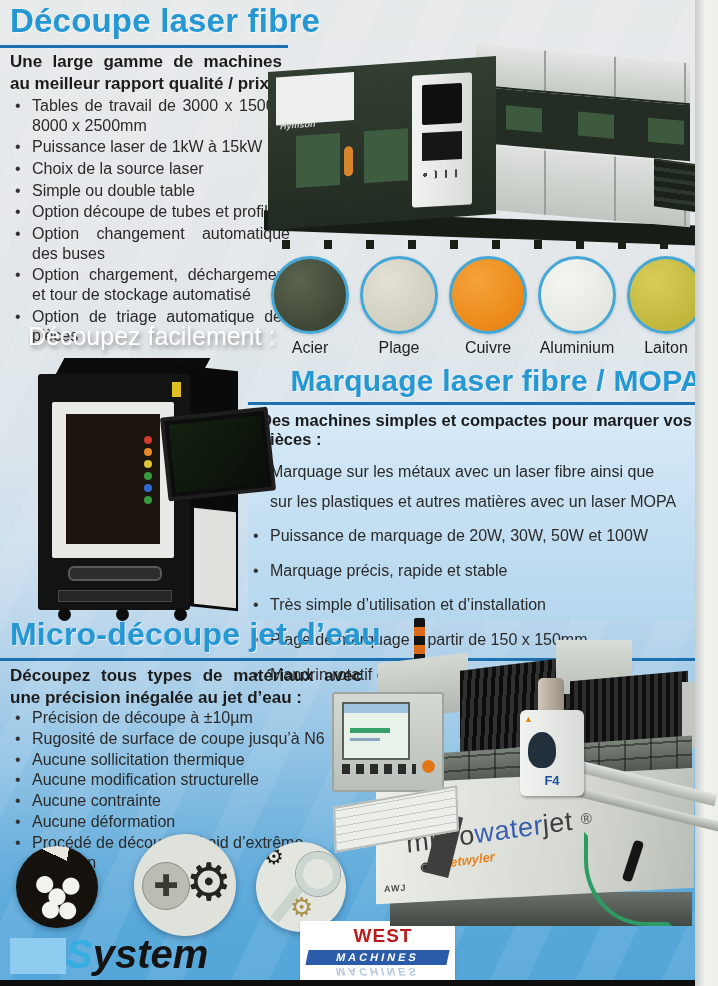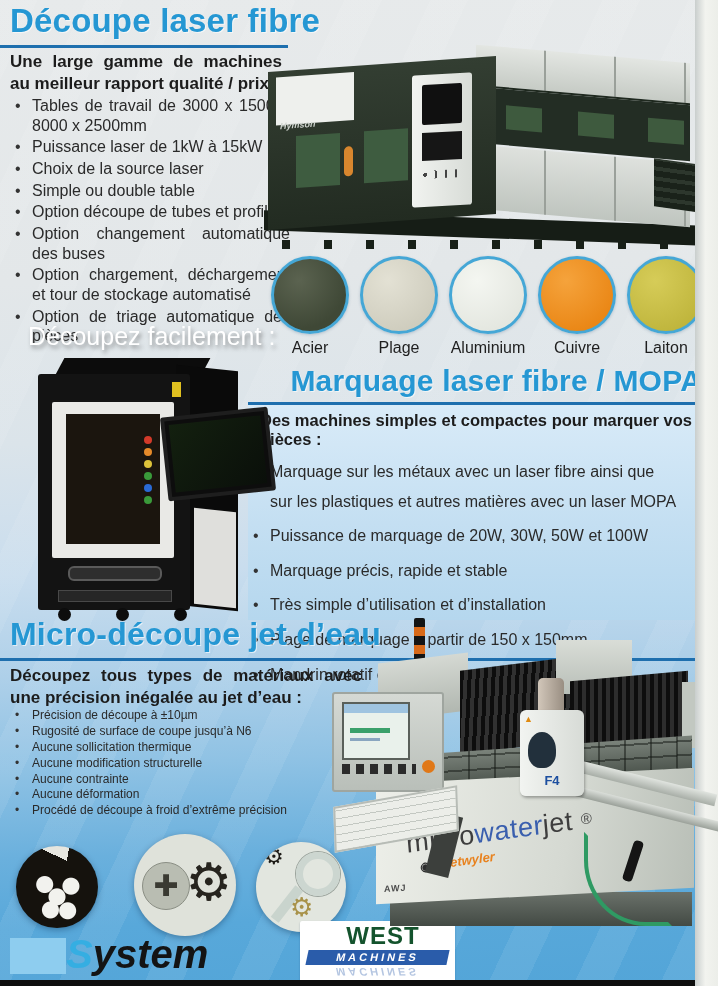--- a/index.html
+++ b/index.html
@@ -30,21 +30,21 @@
   ul.bullets li::before{content:"•";position:absolute;left:5px;top:0;color:#333;}
   .b1{left:10px;top:96px;width:280px;}
   .b1 li{font-size:16px;line-height:1.23;text-align:justify;margin-bottom:2px;}
   .panel{left:248px;top:405px;width:458px;height:215px;
     background:linear-gradient(180deg,#d9ebf8 0%,#c4dff2 55%,#b5d7ee 100%);}
   .intro2{margin:6px 8px 8px 12px;font-weight:700;color:#1c1c1c;font-size:16.5px;}
   .b2{margin-left:16px;width:430px;}
   .b2 li{font-size:16px;line-height:1.55;margin-bottom:10px;}
   .b2 li:first-child{line-height:1.9;margin-bottom:6px;}
   .b3{left:10px;top:708px;width:350px;}
-  .b3 li{font-size:12px;line-height:1.24;margin-bottom:1px;}
+  .b3 li{font-size:16px;line-height:1.24;margin-bottom:1px;}
   .cut-easy{left:28px;top:322px;font-size:25px;font-weight:400;color:#ffffff;
     text-shadow:2px 3px 4px rgba(70,70,70,.55);}
   
   .materials{left:270px;top:256px;width:436px;display:flex;justify-content:space-between;}
   .mat{width:80px;text-align:center;}
   .mat .dot{width:72px;height:72px;border-radius:50%;border:3px solid #45a7d6;margin:0 auto;
     box-shadow:0 1px 3px rgba(40,80,120,.25);}
   .mat .lbl{margin-top:5px;font-size:16px;color:#1e1e1e;}
   .mat-acier{background:radial-gradient(circle at 35% 30%,#5b6350,#3f4836 70%);}
   .mat-inox{background:radial-gradient(circle at 35% 30%,#e3e1d4,#cfcdbe 75%);}
@@ -181,21 +181,21 @@
     box-shadow:0 0 0 1px #9aa39c;}
   .s3-handle{left:26px;top:42px;width:10px;height:40px;background:#c9d4cd;transform:rotate(38deg);}
   
   .logo-system{left:10px;top:930px;width:260px;height:50px;text-decoration:underline;}
   .sys-patch{left:0;top:8px;width:56px;height:36px;background:#8ecdef;}
   .sys-text{left:56px;top:0;font-style:italic;font-weight:700;font-size:40px;line-height:48px;}
   .sys-s{color:#35aee2;}
   .sys-rest{color:#141414;}
   .logo-west{left:300px;top:921px;width:155px;height:64px;background:#ffffff;border-radius:2px;
     text-align:center;box-shadow:0 1px 2px rgba(0,40,80,.25);}
-  .west-word{color:#14532d;font-weight:800;font-size:24px;line-height:28px;letter-spacing:1px;margin-top:1px;padding-left:11px;}
+  .west-word{color:#b91c1c;font-weight:800;font-size:19px;line-height:28px;letter-spacing:1px;margin-top:1px;padding-left:11px;}
   .west-banner{background:#2a5caa;color:#ffffff;font-size:11px;font-weight:700;letter-spacing:3px;
     margin:0 7px;padding:1px 0 2px;transform:skewX(-12deg);}
   .west-reflect{color:#2a5caa;opacity:.35;font-size:11px;font-weight:700;letter-spacing:3px;
     transform:scaleY(-1) skewX(-12deg);margin-top:1px;}
   
   .edge-right{right:0;top:0;width:23px;height:100%;
     background:linear-gradient(90deg,#c9cecd 0,#f2f3ef 45%,#eceee9 100%);}
   .edge-bottom{left:0;bottom:0;width:695px;height:6px;background:#0e0e0e;}
 </style>
 </head>
@@ -248,26 +248,26 @@
   <div class="abs materials">
     <div class="mat">
       <div class="dot mat-acier"></div>
       <div class="lbl">Acier</div>
     </div>
     <div class="mat">
       <div class="dot mat-inox"></div>
       <div class="lbl">Plage</div>
     </div>
     <div class="mat">
+      <div class="dot mat-cuivre"></div>
+      <div class="lbl">Cuivre</div>
+    </div>
+    <div class="mat">
       <div class="dot mat-alu"></div>
       <div class="lbl">Aluminium</div>
-    </div>
-    <div class="mat">
-      <div class="dot mat-cuivre"></div>
-      <div class="lbl">Cuivre</div>
     </div>
     <div class="mat">
       <div class="dot mat-laiton"></div>
       <div class="lbl">Laiton</div>
     </div>
   </div>
 
   <div class="abs cut-easy">Découpez facilement :</div>
 
   <div class="abs marking-machine">

